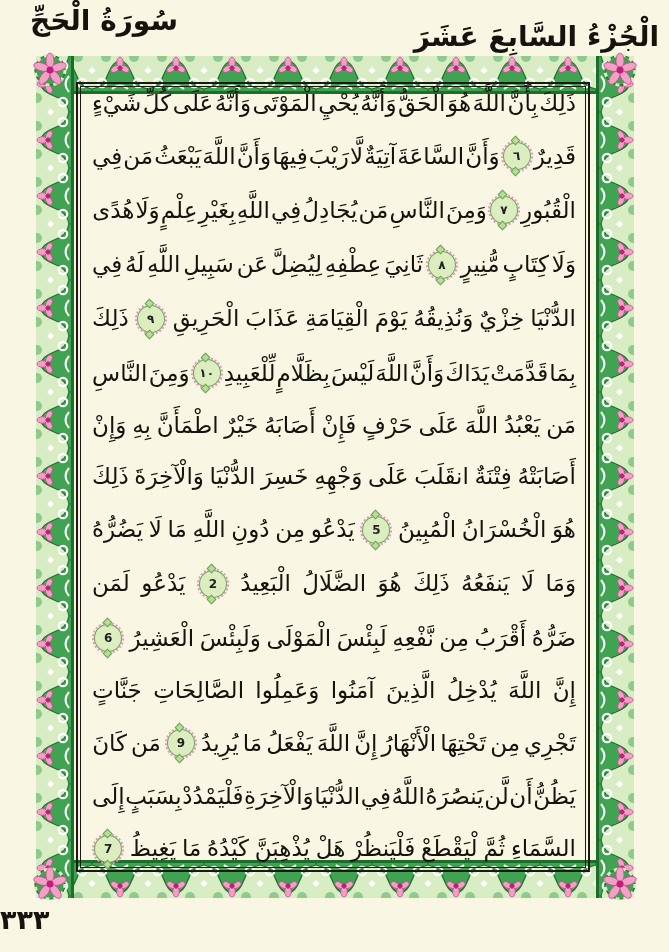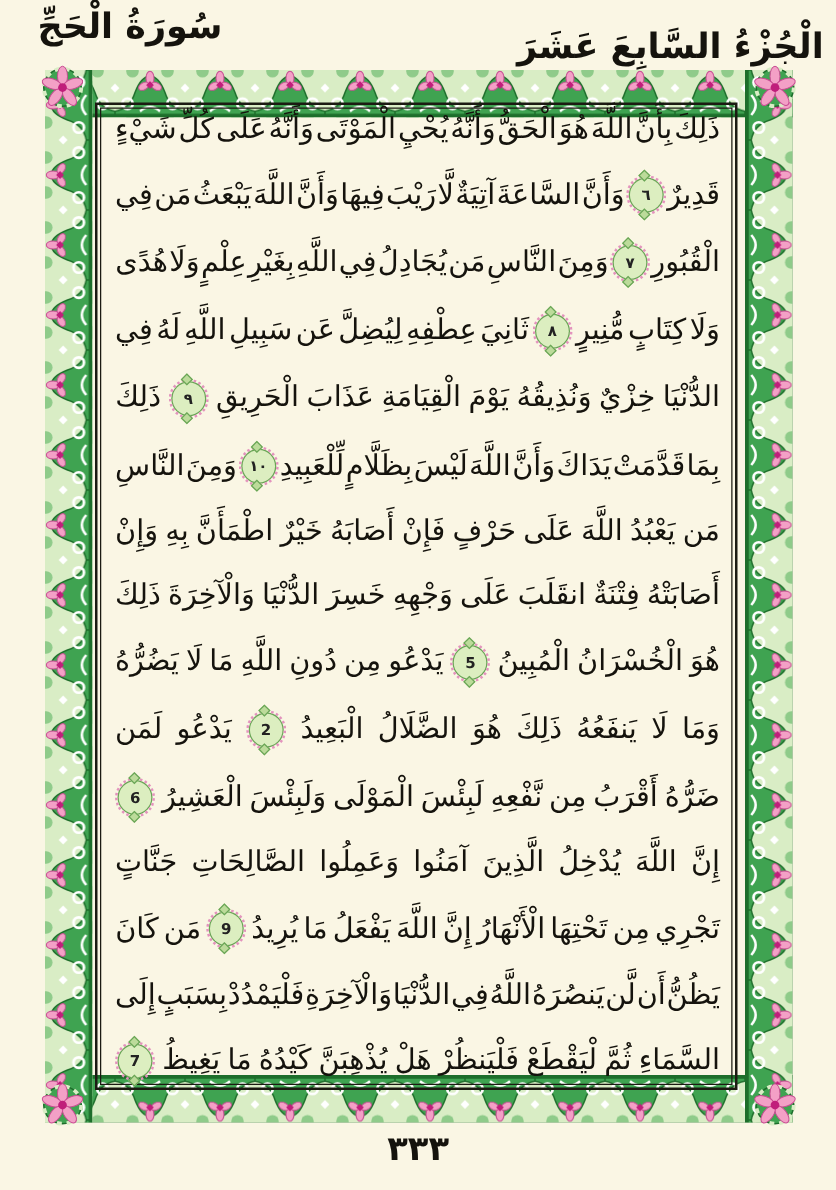--- a/index.html
+++ b/index.html
@@ -44,21 +44,21 @@
     margin:0 3px;position:relative;flex:0 0 auto;
   }
   .ayah::before,.ayah::after{
     content:"";position:absolute;width:5px;height:5px;background:#bcdb9a;
     border:1px solid #69a556;transform:rotate(45deg);left:8.5px;
   }
   .ayah::before{top:-6px;}
   .ayah::after{bottom:-6px;}
   
   .page-num{
-    position:absolute;left:0;top:904px;width:669px;text-align:center;
+    position:absolute;left:0;top:904px;width:669px;
     font-size:27px;font-weight:bold;
   }
 </style>
 </head>
 <body style="--bg: #FAF6E4; --marker-bg: #DCEEC0;">
 
 <svg id="border-svg" width="669" height="952" viewBox="0 0 669 952" xmlns="http://www.w3.org/2000/svg">
   <defs>
     <g id="motifU">
       <rect width="56" height="38" fill="#D9EDC5"></rect>

